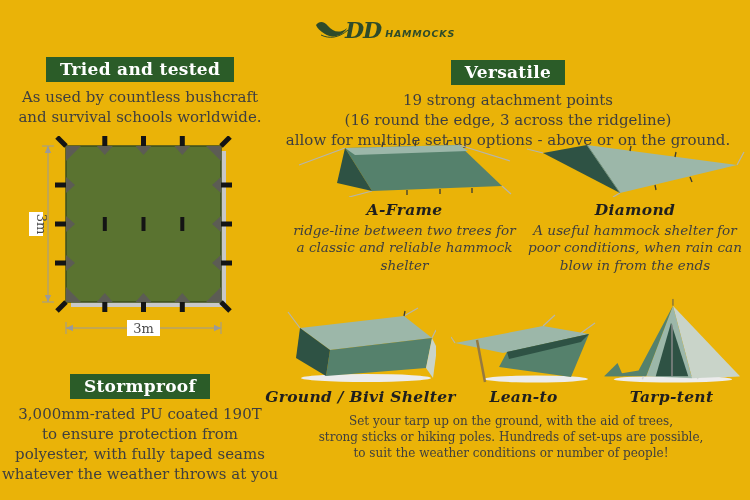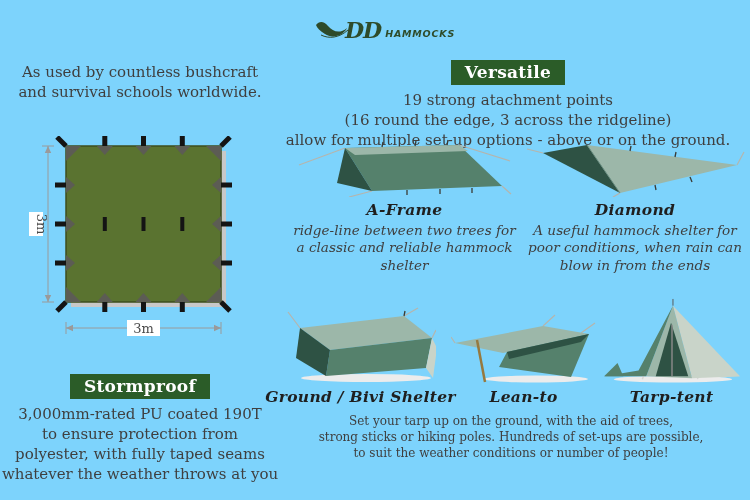--- a/index.html
+++ b/index.html
@@ -2,21 +2,21 @@
 <html style="--header-bg: #2b5c28; --header-text: #ffffff; --body-text: #3f3f3f; --label-text: #1f1f1f; --logo-green: #2e4b2a; --tarp-olive: #5a7330; --tarp-outline: #3c4d1d; --tarp-tab: #141414; --illus-light: #9cb7a9; --illus-mid: #55816c; --illus-dark: #2e5244; --illus-pale: #c9d4c9; --rope: #b5b5ad; --stick: #96793f;"><head>
 <meta charset="utf-8">
 <style>
   :root{
     --header-bg:#2b5c28; --header-text:#ffffff; --body-text:#3f3f3f; --label-text:#1f1f1f;
     --logo-green:#2e4b2a; --tarp-olive:#5a7330; --tarp-outline:#3c4d1d; --tarp-tab:#141414;
     --illus-light:#9cb7a9; --illus-mid:#55816c; --illus-dark:#2e5244; --illus-pale:#c9d4c9;
     --rope:#b5b5ad; --stick:#96793f; --dim:#9a9a9a; --dim-text:#4a4a4a;
   }
   html,body{margin:0;padding:0;background:#fff;}
-  .page{position:relative;width:750px;height:500px;background:#7dd3fc;overflow:hidden;
+  .page{position:relative;width:750px;height:500px;background:#eab308;overflow:hidden;
         font-family:"DejaVu Serif","Liberation Serif",serif;}
   .block{position:absolute;}
   .center{text-align:center;}
   .nowrap{white-space:nowrap;}
   .badge{display:inline-block;background:var(--header-bg);color:var(--header-text);
          font-weight:bold;font-size:17px;line-height:1.25;padding:2px 14px;letter-spacing:.3px;}
   .copy{font-size:15px;color:var(--body-text);line-height:1.32;margin-top:6px;}
   .copy.sm{font-size:13.6px;line-height:1.28;margin-top:3px;}
   .setup-label{font-weight:bold;color:var(--label-text);font-size:15.5px;letter-spacing:.3px;margin-top:3px;}
   .logo{position:absolute;left:315px;top:16px;display:flex;align-items:center;height:28px;}
@@ -40,20 +40,21 @@
   <div class="logo">
     <svg width="34" height="24" viewBox="0 0 34 24">
       <path d="M1,7 C4,3 9,3 13,8 C18,14 25,16 32,10 C28,18 17,21 10,16 C5,13 2,10 1,7 Z" fill="var(--logo-green)"></path>
       <path d="M6,17 C14,21 24,20 33,12" stroke="var(--logo-green)" stroke-width="1" fill="none"></path>
     </svg>
     <span class="logo-dd">DD</span>
     <span class="logo-word">HAMMOCKS</span>
   </div>
 
   <div class="block center" style="left:0;top:57px;width:280px;">
+    <span class="badge">Tried and tested</span>
     <div class="copy">
       <div class="nowrap">As used by countless bushcraft</div>
       <div class="nowrap">and survival schools worldwide.</div>
     </div>
   </div>
 
   <div class="block" style="left:26px;top:136px;">
     <svg width="215" height="215" viewBox="0 0 215 215">
 
       <rect x="45" y="15" width="155" height="156" fill="#c8c8c8"></rect>

